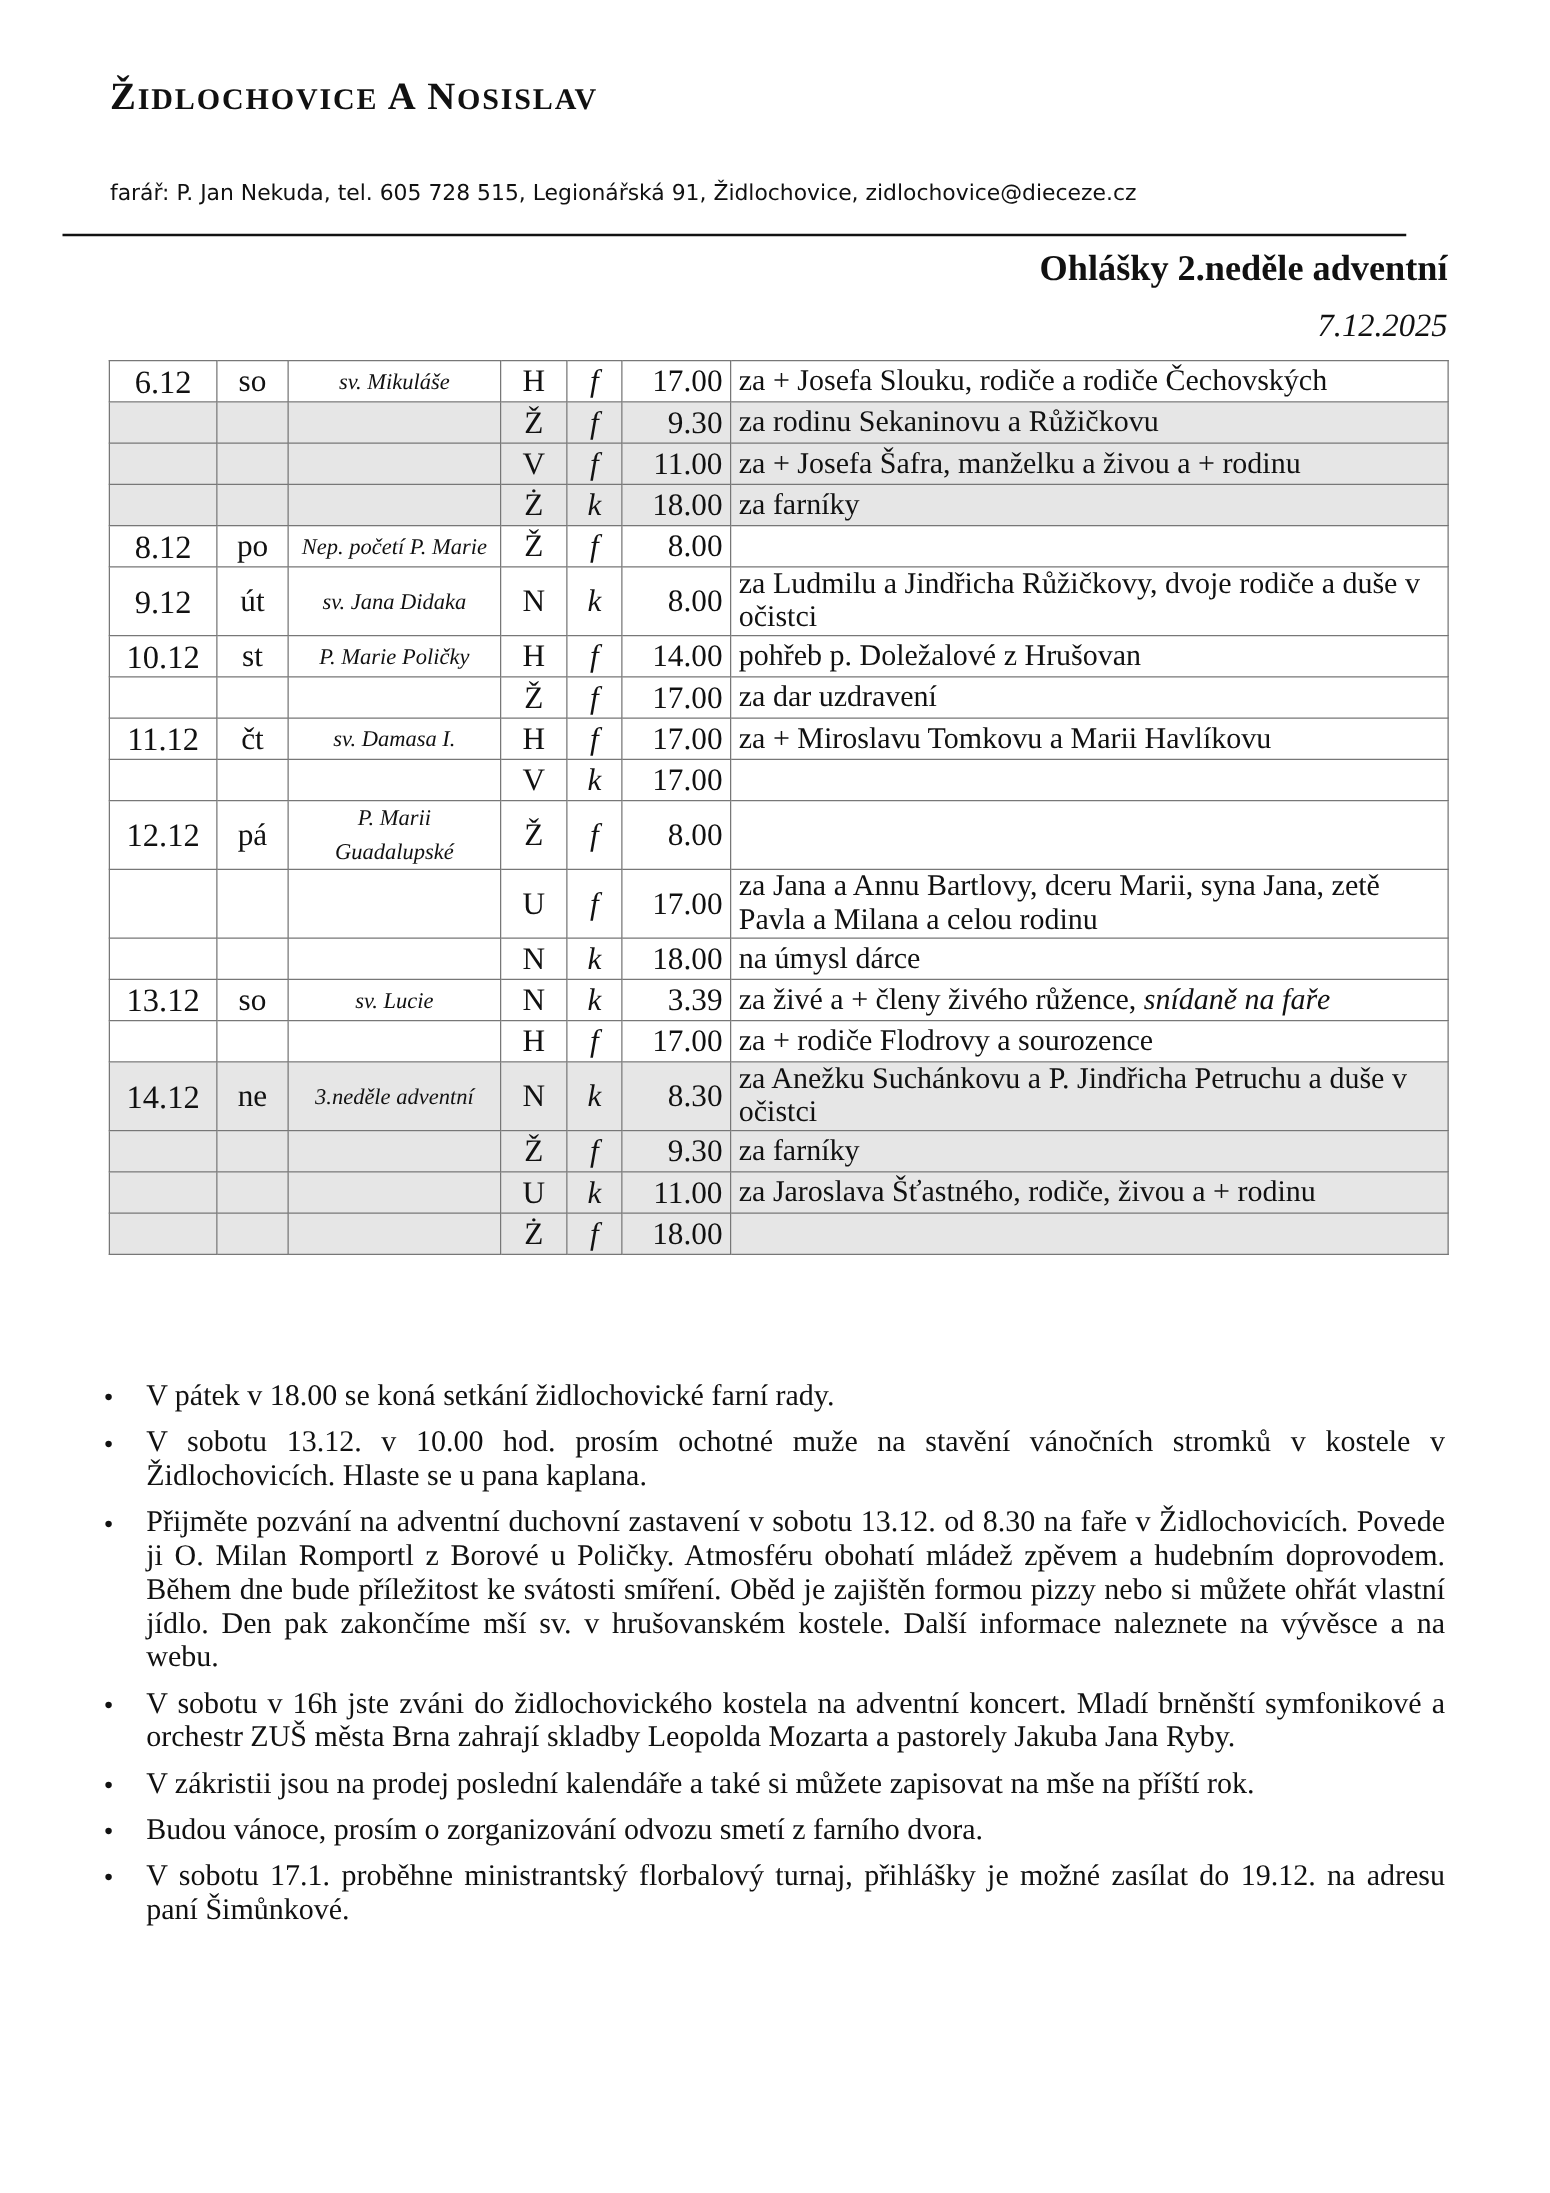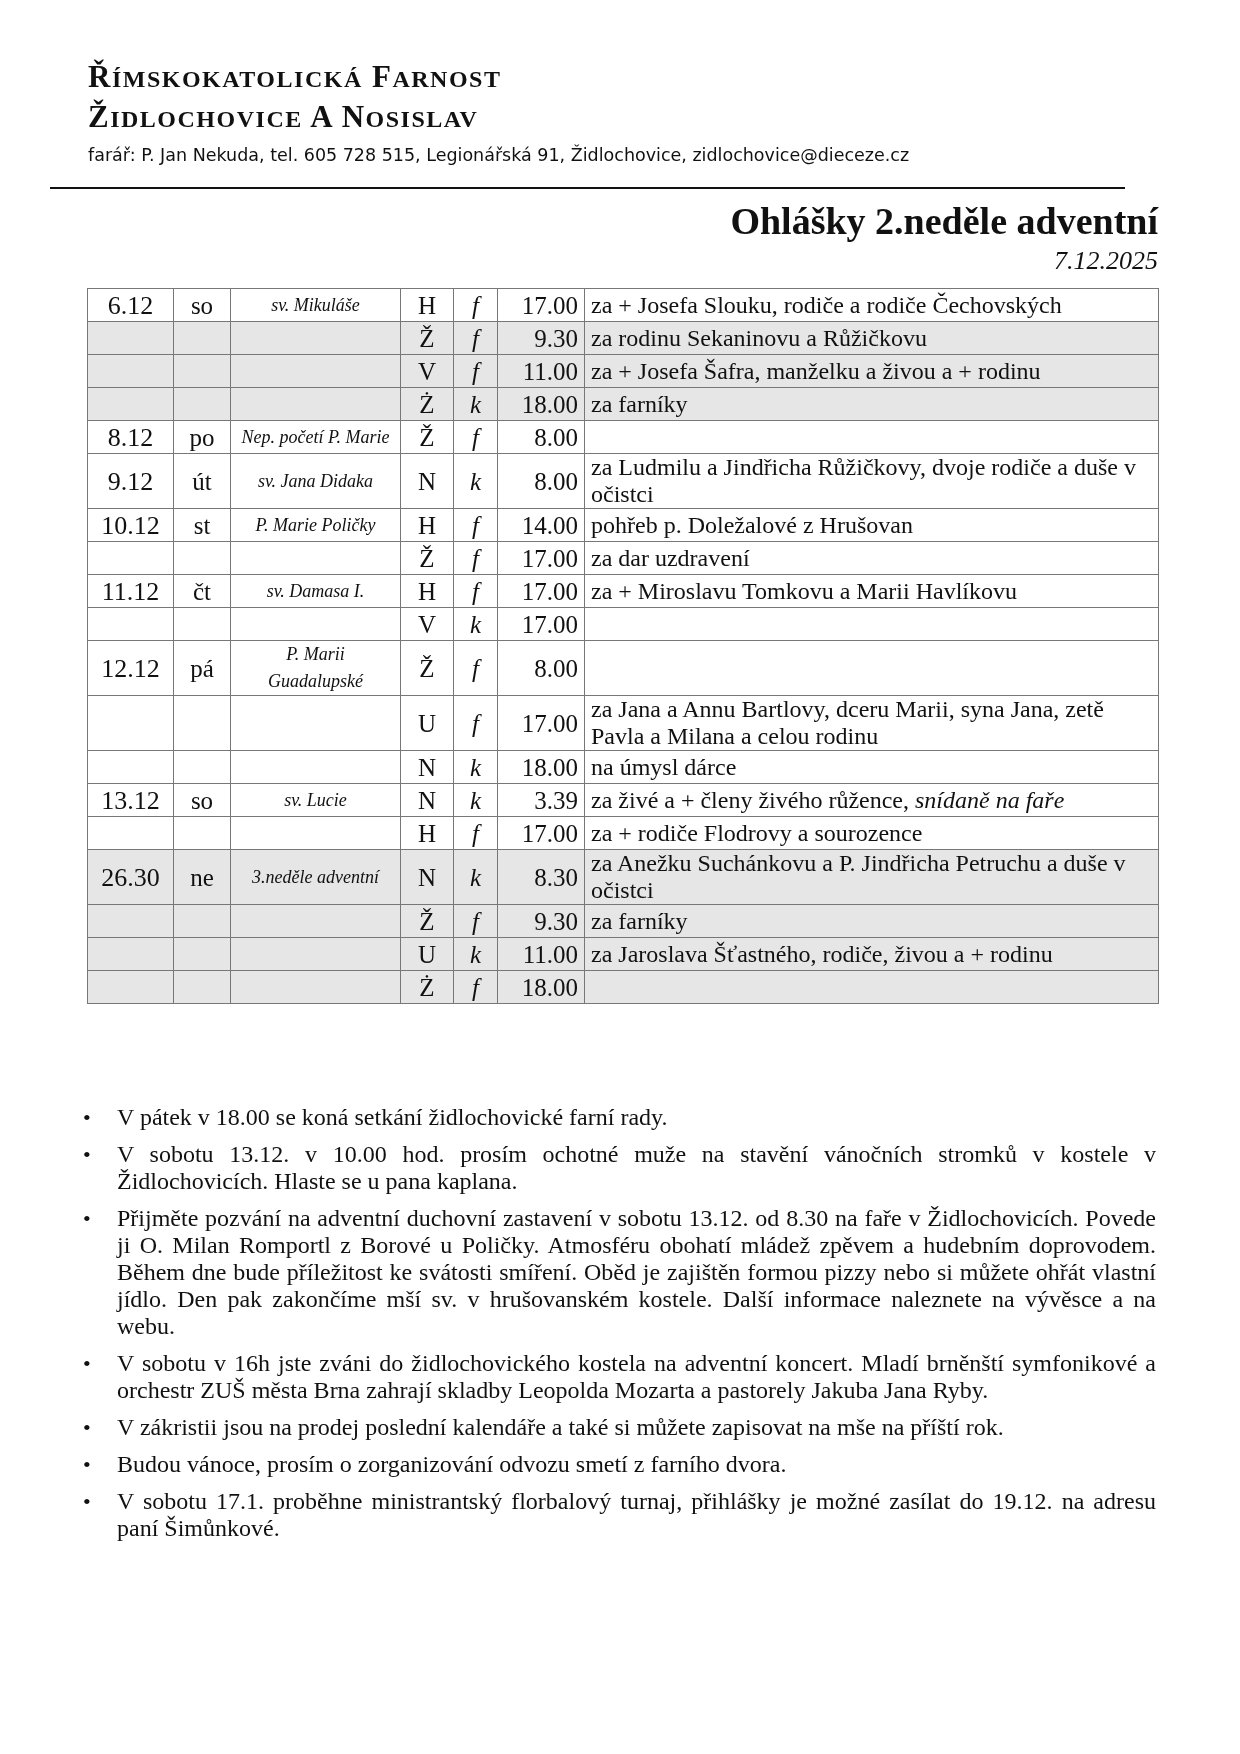--- a/index.html
+++ b/index.html
@@ -2,21 +2,21 @@
 <html><head>
 <meta charset="utf-8">
 <style>
   html, body { margin: 0; padding: 0; background: #ffffff; }
   body { width: 1240px; height: 1754px; position: relative; overflow: hidden; color: #111; }
   .header { position: absolute; left: 88px; top: 58px; }
   .org-line { font-family: "Liberation Serif", serif; font-weight: bold; font-size: 31px; line-height: 38px; letter-spacing: 1.5px; color: #111; }
   .org-line .sc { font-size: 24px; }
   .contact { position: absolute; left: 88px; top: 145px; font-family: "DejaVu Sans", sans-serif; font-size: 17.5px; color: #111; }
   .rule { position: absolute; left: 50px; top: 187px; width: 1075px; height: 0; border-top: 2px solid #111; }
-  .title { position: absolute; right: 82px; top: 199px; font-family: "Liberation Serif", serif; font-weight: bold; font-size: 38px; color: #111; }
+  .title { position: absolute; right: 82px; top: 199px; font-family: "Liberation Serif", serif; font-weight: bold; font-size: 29px; color: #111; }
   .date { position: absolute; right: 82px; top: 246px; font-family: "Liberation Serif", serif; font-style: italic; font-size: 26px; color: #111; }
 
   table.sched { position: absolute; left: 87px; top: 288px; width: 1072px; border-collapse: collapse; font-family: "Liberation Serif", serif; font-size: 24px; color: #111; }
   table.sched td { border: 1px solid #777; padding: 0 6px; height: 32px; line-height: 27px; vertical-align: middle; }
   table.sched tr.shaded td { background: #e6e6e6; }
   td.c-date { width: 73px; text-align: center; font-size: 26px; }
   td.c-day { width: 44px; text-align: center; font-size: 25px; }
   td.c-feast { width: 157px; font-style: italic; font-size: 18px; line-height: 20px; text-align: center; }
   td.c-church { width: 40px; text-align: center; font-size: 25px; }
   td.c-form { width: 31px; text-align: center; font-style: italic; font-size: 25px; }
@@ -25,21 +25,20 @@
   .it { font-style: italic; }
 
   ul.notes { position: absolute; left: 80px; top: 1104px; width: 1076px; margin: 0; padding: 0; list-style: none; font-family: "Liberation Serif", serif; font-size: 24px; line-height: 27px; color: #111; }
   ul.notes li { position: relative; padding-left: 37px; margin-bottom: 10px; text-align: justify; }
   ul.notes li .bullet { position: absolute; left: 3px; top: 0; font-size: 22px; }
 </style>
 </head>
 <body>
 
 <div class="header">
-  <div class="org-line" id="org1"><span>Ř</span><span class="sc">ÍMSKOKATOLICKÁ</span> <span>F</span><span class="sc">ARNOST</span></div>
   <div class="org-line" id="org2"><span>Ž</span><span class="sc">IDLOCHOVICE</span> <span>A</span> <span>N</span><span class="sc">OSISLAV</span></div>
 </div>
 <div class="contact">farář: P. Jan Nekuda, tel. 605 728 515, Legionářská 91, Židlochovice, zidlochovice@dieceze.cz</div>
 <div class="rule"></div>
 <div class="title">Ohlášky 2.neděle adventní</div>
 <div class="date">7.12.2025</div>
 
 <table class="sched">
   <tbody id="sched-body">
       <tr>
@@ -171,21 +170,21 @@
       <tr>
         <td class="c-date"></td>
         <td class="c-day"></td>
         <td class="c-feast"></td>
         <td class="c-church">H</td>
         <td class="c-form">f</td>
         <td class="c-time">17.00</td>
         <td class="c-intent">za + rodiče Flodrovy a sourozence</td>
       </tr>
       <tr class="shaded">
-        <td class="c-date">26.30</td>
+        <td class="c-date">14.12</td>
         <td class="c-day">ne</td>
         <td class="c-feast">3.neděle adventní</td>
         <td class="c-church">N</td>
         <td class="c-form">k</td>
         <td class="c-time">8.30</td>
         <td class="c-intent">za Anežku Suchánkovu a P. Jindřicha Petruchu a duše v očistci</td>
       </tr>
       <tr class="shaded">
         <td class="c-date"></td>
         <td class="c-day"></td>

